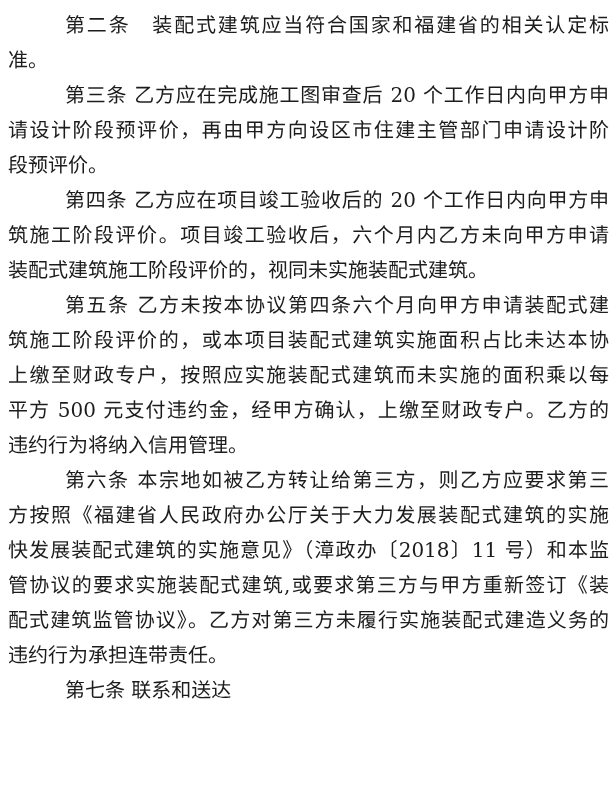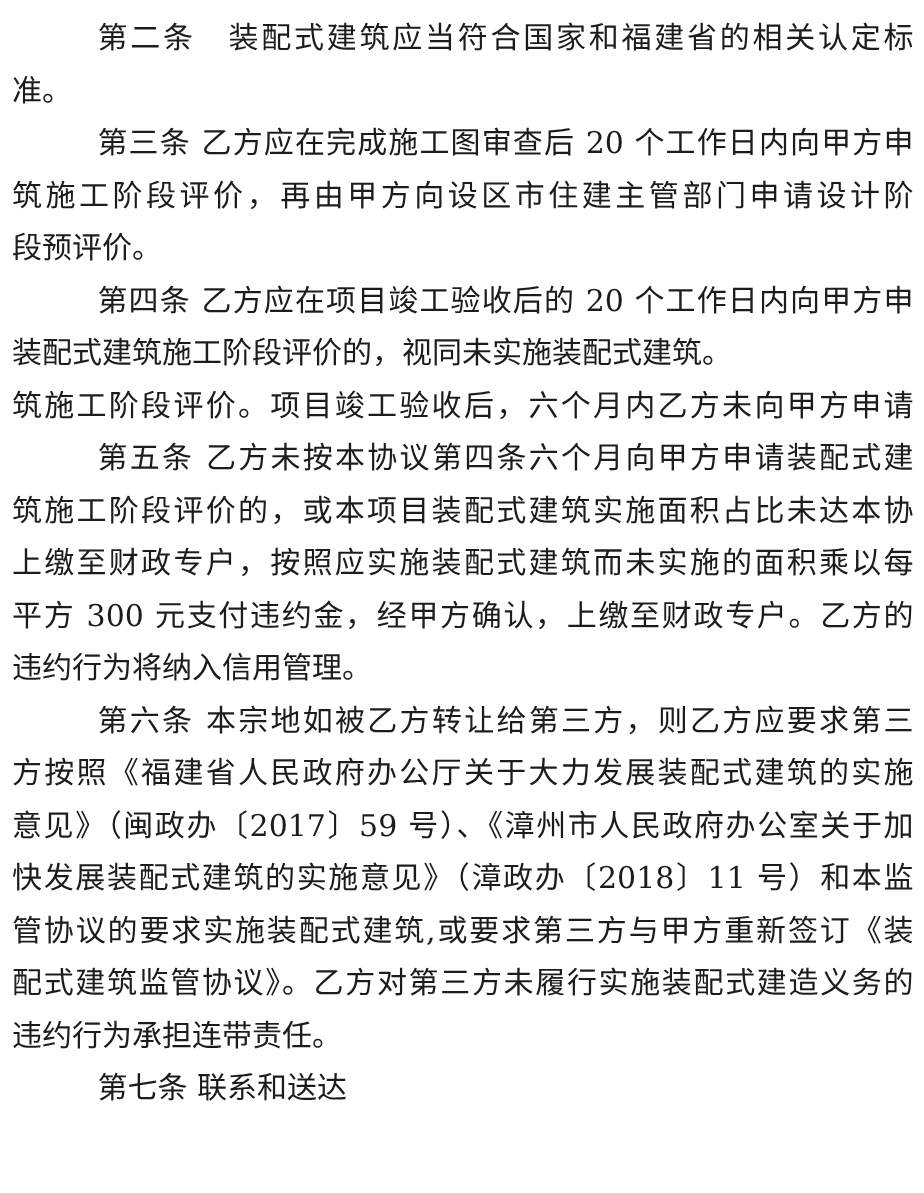--- a/index.html
+++ b/index.html
@@ -42,39 +42,38 @@
 <body>
 
 <div class="page">
   <div class="doc-body">
       <div class="para">
         <div class="line first">第二条　装配式建筑应当符合国家和福建省的相关认定标</div>
         <div class="line last">准。</div>
       </div>
       <div class="para">
         <div class="line first">第三条 乙方应在完成施工图审查后 20 个工作日内向甲方申</div>
-        <div class="line">筑施工阶段评价，再由甲方向设区市住建主管部门申请设计阶</div>
+        <div class="line">请设计阶段预评价，再由甲方向设区市住建主管部门申请设计阶</div>
         <div class="line last">段预评价。</div>
       </div>
       <div class="para">
         <div class="line first">第四条 乙方应在项目竣工验收后的 20 个工作日内向甲方申</div>
+        <div class="line">筑施工阶段评价。项目竣工验收后，六个月内乙方未向甲方申请</div>
         <div class="line last">装配式建筑施工阶段评价的，视同未实施装配式建筑。</div>
-        <div class="line">筑施工阶段评价。项目竣工验收后，六个月内乙方未向甲方申请</div>
       </div>
       <div class="para">
         <div class="line first">第五条 乙方未按本协议第四条六个月向甲方申请装配式建</div>
         <div class="line">筑施工阶段评价的，或本项目装配式建筑实施面积占比未达本协</div>
         <div class="line">上缴至财政专户，按照应实施装配式建筑而未实施的面积乘以每</div>
-        <div class="line">平方 300 元支付违约金，经甲方确认，上缴至财政专户。乙方的</div>
+        <div class="line">平方 500 元支付违约金，经甲方确认，上缴至财政专户。乙方的</div>
         <div class="line last">违约行为将纳入信用管理。</div>
       </div>
       <div class="para">
         <div class="line first">第六条 本宗地如被乙方转让给第三方，则乙方应要求第三</div>
         <div class="line">方按照《福建省人民政府办公厅关于大力发展装配式建筑的实施</div>
-        <div class="line">意见》（闽政办〔2017〕59 号）、《漳州市人民政府办公室关于加</div>
         <div class="line">快发展装配式建筑的实施意见》（漳政办〔2018〕11 号）和本监</div>
         <div class="line">管协议的要求实施装配式建筑,或要求第三方与甲方重新签订《装</div>
         <div class="line">配式建筑监管协议》。乙方对第三方未履行实施装配式建造义务的</div>
         <div class="line last">违约行为承担连带责任。</div>
       </div>
       <div class="para">
         <div class="line first last">第七条 联系和送达</div>
       </div>
     </div>
 </div>

